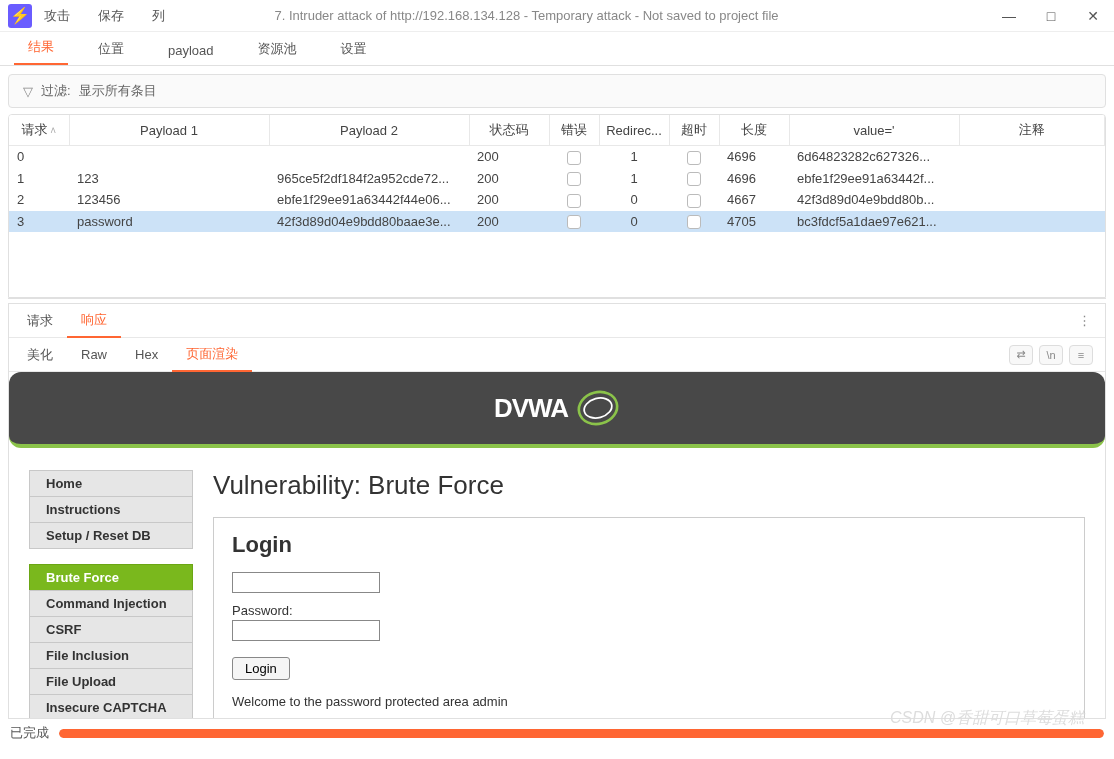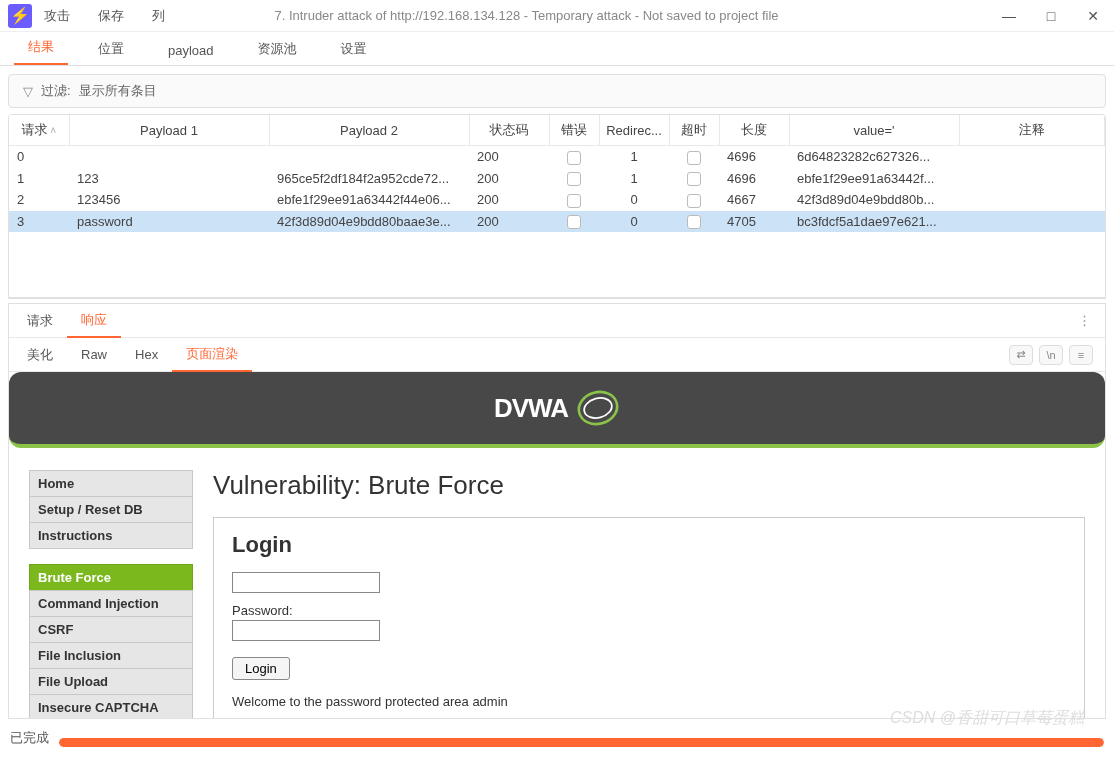--- a/index.html
+++ b/index.html
@@ -52,35 +52,35 @@
     
     .render-view { height: 346px; overflow: auto; background: #fff; position: relative; }
     .dvwa-page { background: #fff; }
     .dvwa-header { background: #484848; height: 76px; display: flex; align-items: center; justify-content: center; border-bottom: 4px solid #8bc34a; border-radius: 12px; }
     .dvwa-logo { display: flex; align-items: center; gap: 8px; }
     .dvwa-logo-text { color: #fff; font-weight: bold; font-size: 26px; font-family: Arial; letter-spacing: -1px; }
     .dvwa-swoosh { width: 44px; height: 44px; }
     
     .dvwa-body { display: flex; padding: 22px 20px; gap: 20px; background: #fff; }
     .dvwa-sidebar { width: 164px; flex-shrink: 0; }
-    .side-item { background: #e6e6e6; border: 1px solid #c8c8c8; padding: 5px 8px; font-size: 13px; font-weight: bold; color: #333; margin-bottom: -1px; cursor: pointer; }
+    .side-item { background: #e6e6e6; border: 1px solid #c8c8c8; padding: 5px 16px; font-size: 13px; font-weight: bold; color: #333; margin-bottom: -1px; cursor: pointer; }
     .side-item.active { background: #7ab81d; color: #fff; border-color: #6ba614; }
     .side-gap { height: 16px; }
     
     .dvwa-main { flex: 1; }
     .dvwa-main h1 { font-size: 26px; font-weight: normal; color: #333; margin-bottom: 16px; font-family: Arial; }
     .login-box { border: 1px solid #ccc; padding: 14px 18px; }
     .login-box h2 { font-size: 22px; font-weight: bold; color: #333; margin-bottom: 14px; font-family: Arial; }
     .login-box label { display: block; font-size: 13px; color: #333; margin-bottom: 2px; }
     .login-box input[type="text"], .login-box input[type="password"] { width: 148px; border: 1px solid #888; padding: 2px 4px; font-size: 13px; margin-bottom: 10px; }
     .login-btn { padding: 3px 12px; border: 1px solid #888; background: #f5f5f5; font-size: 13px; border-radius: 3px; margin-top: 6px; margin-bottom: 14px; cursor: pointer; }
     .welcome-msg { font-size: 13px; color: #333; margin-bottom: 10px; }
     
     
-    .status-bar { display: flex; align-items: flex-end; height: 28px; padding: 0 10px; gap: 10px; font-size: 13px; color: #555; }
+    .status-bar { display: flex; align-items: center; height: 28px; padding: 0 10px; gap: 10px; font-size: 13px; color: #555; }
     .progress { flex: 1; height: 9px; background: #eee; border-radius: 5px; overflow: hidden; }
     .progress-fill { height: 100%; background: #ff6633; width: 100%; border-radius: 5px; }
     
     .watermark { position: absolute; right: 30px; bottom: 30px; color: #ddd; font-size: 16px; pointer-events: none; z-index: 100; font-style: italic; }
   </style>
 </head>
 <body>
 
 <div class="title-bar">
   <div class="app-icon">⚡</div>
@@ -218,22 +218,22 @@
           <span class="dvwa-logo-text">DVWA</span>
           <svg class="dvwa-swoosh" viewBox="0 0 50 50">
             <ellipse cx="25" cy="25" rx="22" ry="18" fill="none" stroke="#8bc34a" stroke-width="3" transform="rotate(-15 25 25)"></ellipse>
             <ellipse cx="25" cy="25" rx="16" ry="11" fill="none" stroke="#fff" stroke-width="2" transform="rotate(-15 25 25)"></ellipse>
           </svg>
         </div>
       </div>
       <div class="dvwa-body">
         <div class="dvwa-sidebar" id="dvwa-sidebar">
             <div class="side-item">Home</div>
+            <div class="side-item">Instructions</div>
             <div class="side-item">Setup / Reset DB</div>
-            <div class="side-item">Instructions</div>
             <div class="side-gap"></div>
             <div class="side-item active">Brute Force</div>
             <div class="side-item">Command Injection</div>
             <div class="side-item">CSRF</div>
             <div class="side-item">File Inclusion</div>
             <div class="side-item">File Upload</div>
             <div class="side-item">Insecure CAPTCHA</div>
           </div>
         <div class="dvwa-main">
           <h1>Vulnerability: Brute Force</h1>

